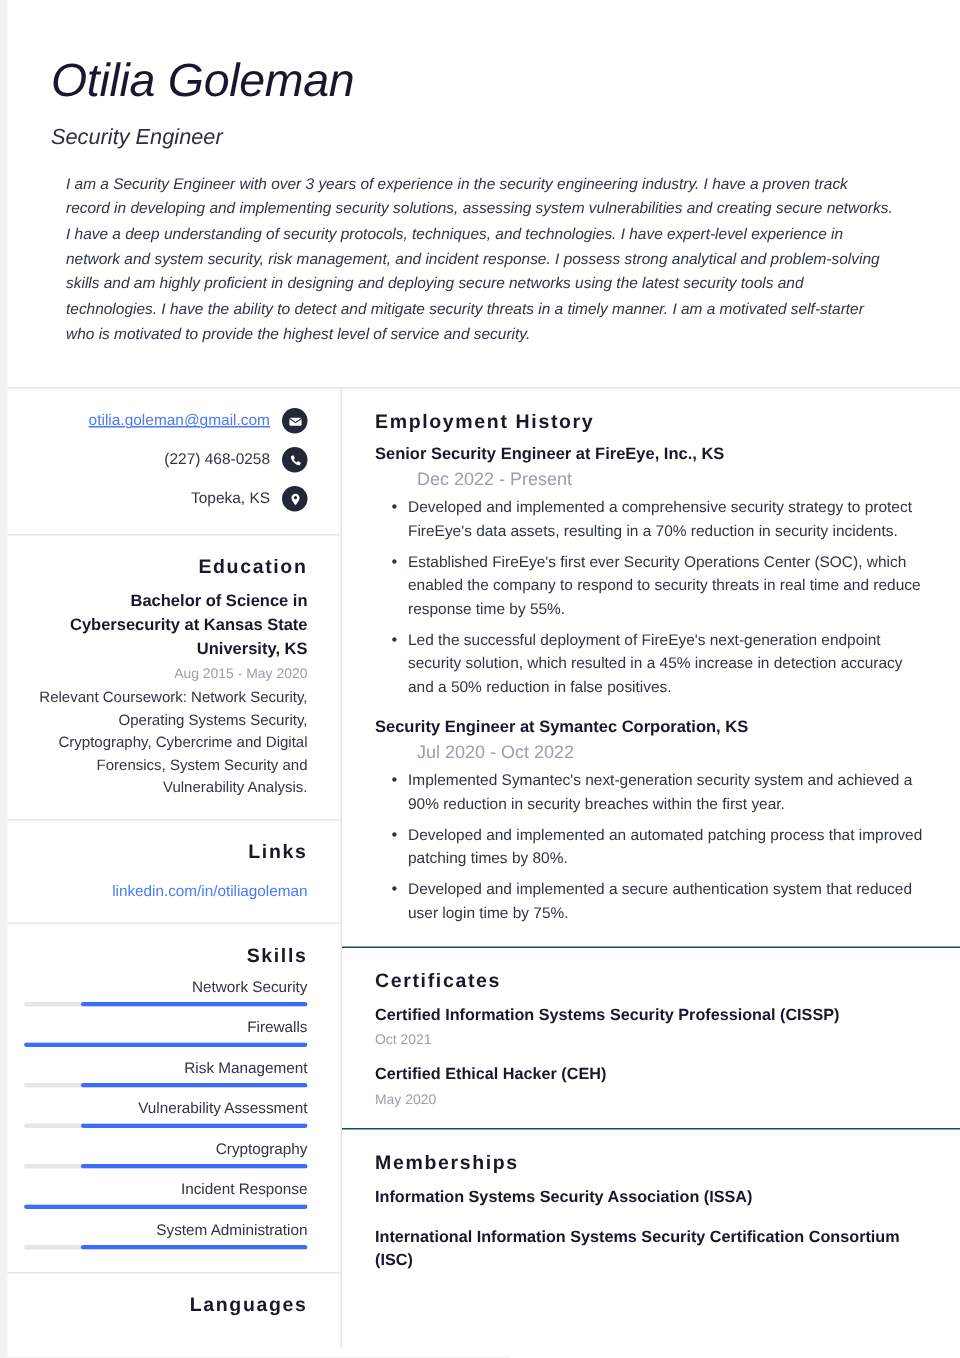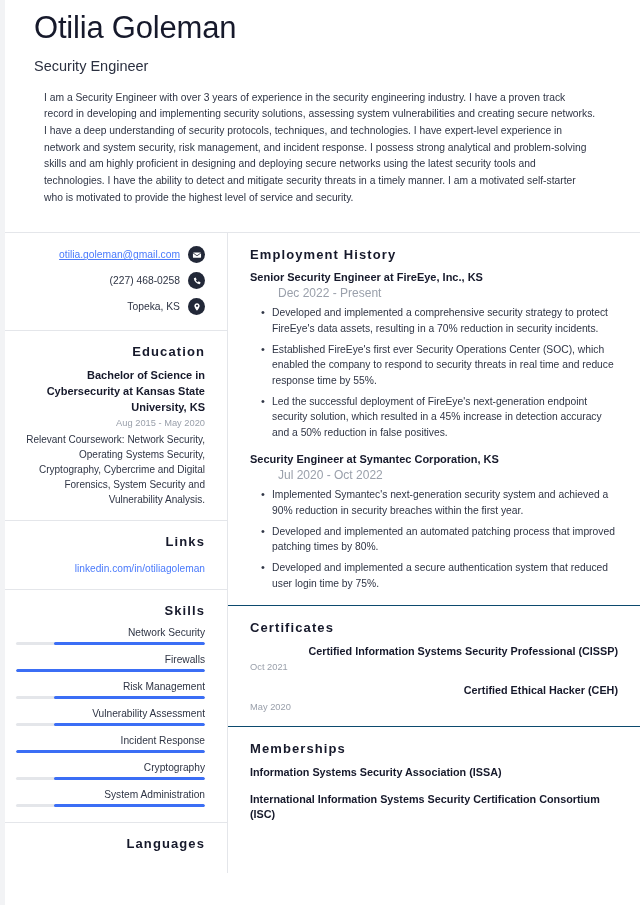--- a/index.html
+++ b/index.html
@@ -19,21 +19,22 @@
     overflow: hidden;
     box-sizing: border-box;
   }
   .left-margin {
     position: absolute;
     left: 0; top: 0; bottom: 0;
     width: 5px;
     background: #f2f3f5;
   }
   .header {
-    padding: 10px 34px 0 34px;
+    padding: 36px 34px 0 34px;
+    font-style: italic;
   }
   .name {
     font-size: 31px;
     font-weight: 400;
     color: #16192b;
     letter-spacing: -0.2px;
     line-height: 1.15;
     margin: 0 0 12px 0;
   }
   .job-title {
@@ -213,21 +214,20 @@
   }
 
   .cert { margin-bottom: 11px; }
   .cert:last-child { margin-bottom: 2px; }
   .cert-name {
     font-size: 10.8px;
     font-weight: 700;
     color: #16192b;
     margin: 0;
     line-height: 1.4;
-    text-align: right;
   }
   .cert-date {
     font-size: 9.3px;
     color: #9aa0ab;
     margin: 3px 0 0 0;
   }
   .mem {
     font-size: 10.8px;
     font-weight: 700;
     color: #16192b;
@@ -317,29 +317,29 @@
                 <div class="skill-fill" style="width: 80%; background: rgb(59, 110, 245);"></div>
               </div>
             </div>
             <div class="skill">
               <div class="skill-name">Vulnerability Assessment</div>
               <div class="skill-bar">
                 <div class="skill-fill" style="width: 80%; background: rgb(59, 110, 245);"></div>
               </div>
             </div>
             <div class="skill">
+              <div class="skill-name">Cryptography</div>
+              <div class="skill-bar">
+                <div class="skill-fill" style="width: 80%; background: rgb(59, 110, 245);"></div>
+              </div>
+            </div>
+            <div class="skill">
               <div class="skill-name">Incident Response</div>
               <div class="skill-bar">
                 <div class="skill-fill" style="width: 100%; background: rgb(59, 110, 245);"></div>
-              </div>
-            </div>
-            <div class="skill">
-              <div class="skill-name">Cryptography</div>
-              <div class="skill-bar">
-                <div class="skill-fill" style="width: 80%; background: rgb(59, 110, 245);"></div>
               </div>
             </div>
             <div class="skill">
               <div class="skill-name">System Administration</div>
               <div class="skill-bar">
                 <div class="skill-fill" style="width: 80%; background: rgb(59, 110, 245);"></div>
               </div>
             </div>
           </div>
       </div>

